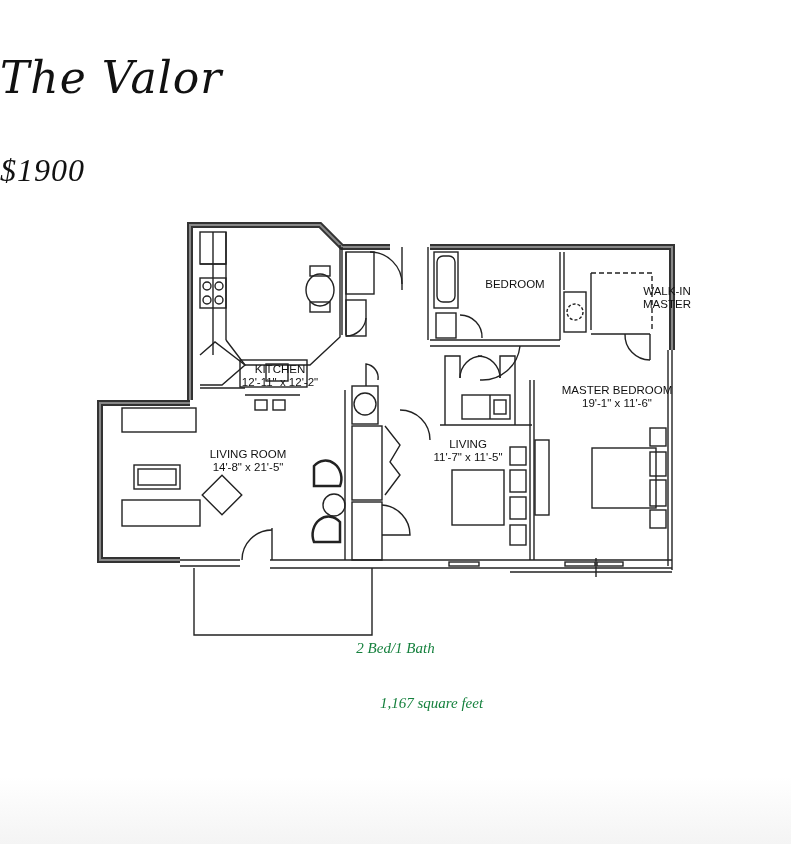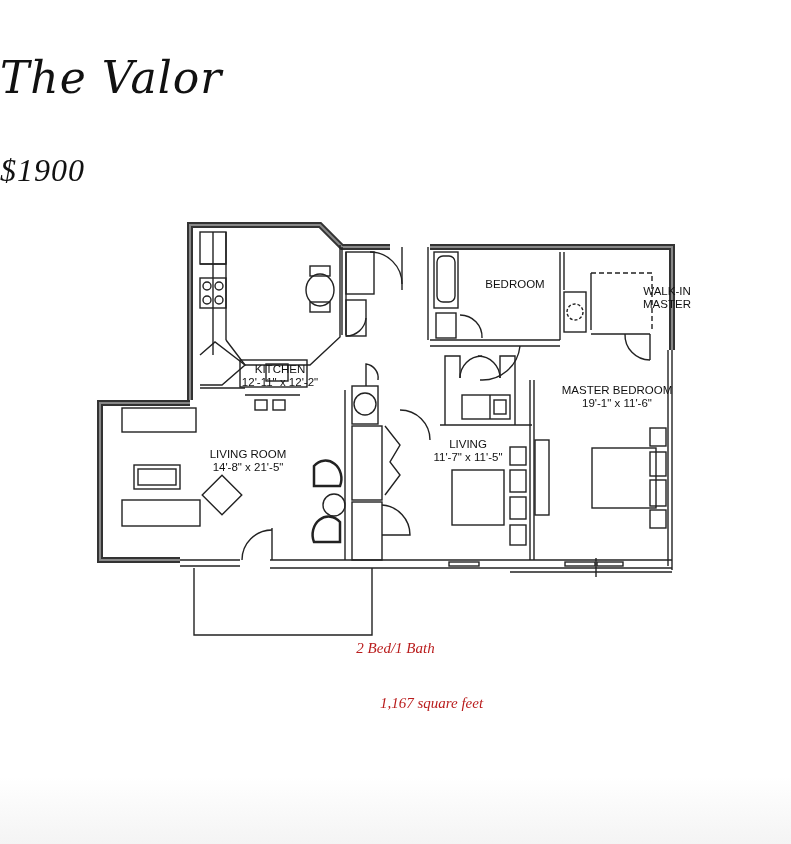--- a/index.html
+++ b/index.html
@@ -25,21 +25,21 @@
     }
     .plan { position: absolute; left: 0; top: 0; }
     .label {
       position: absolute; font-family: "Liberation Sans", sans-serif;
       font-size: 11.5px; color: #111; text-align: center; line-height: 13px;
       white-space: nowrap;
     }
     .summary {
       position: absolute; left: 0; width: 791px; text-align: center;
       font-family: "Liberation Serif", serif; font-style: italic;
-      font-size: 15px; color: #b91c1c;
+      font-size: 15px; color: #15803d;
     }
   </style>
 </head>
 <body>
 
 <div class="title">The Valor</div>
 <div class="price">$1900</div>
 
 <svg class="plan" width="791" height="844" viewBox="0 0 791 844">
   <g fill="none" stroke="#222" stroke-width="1.4">

